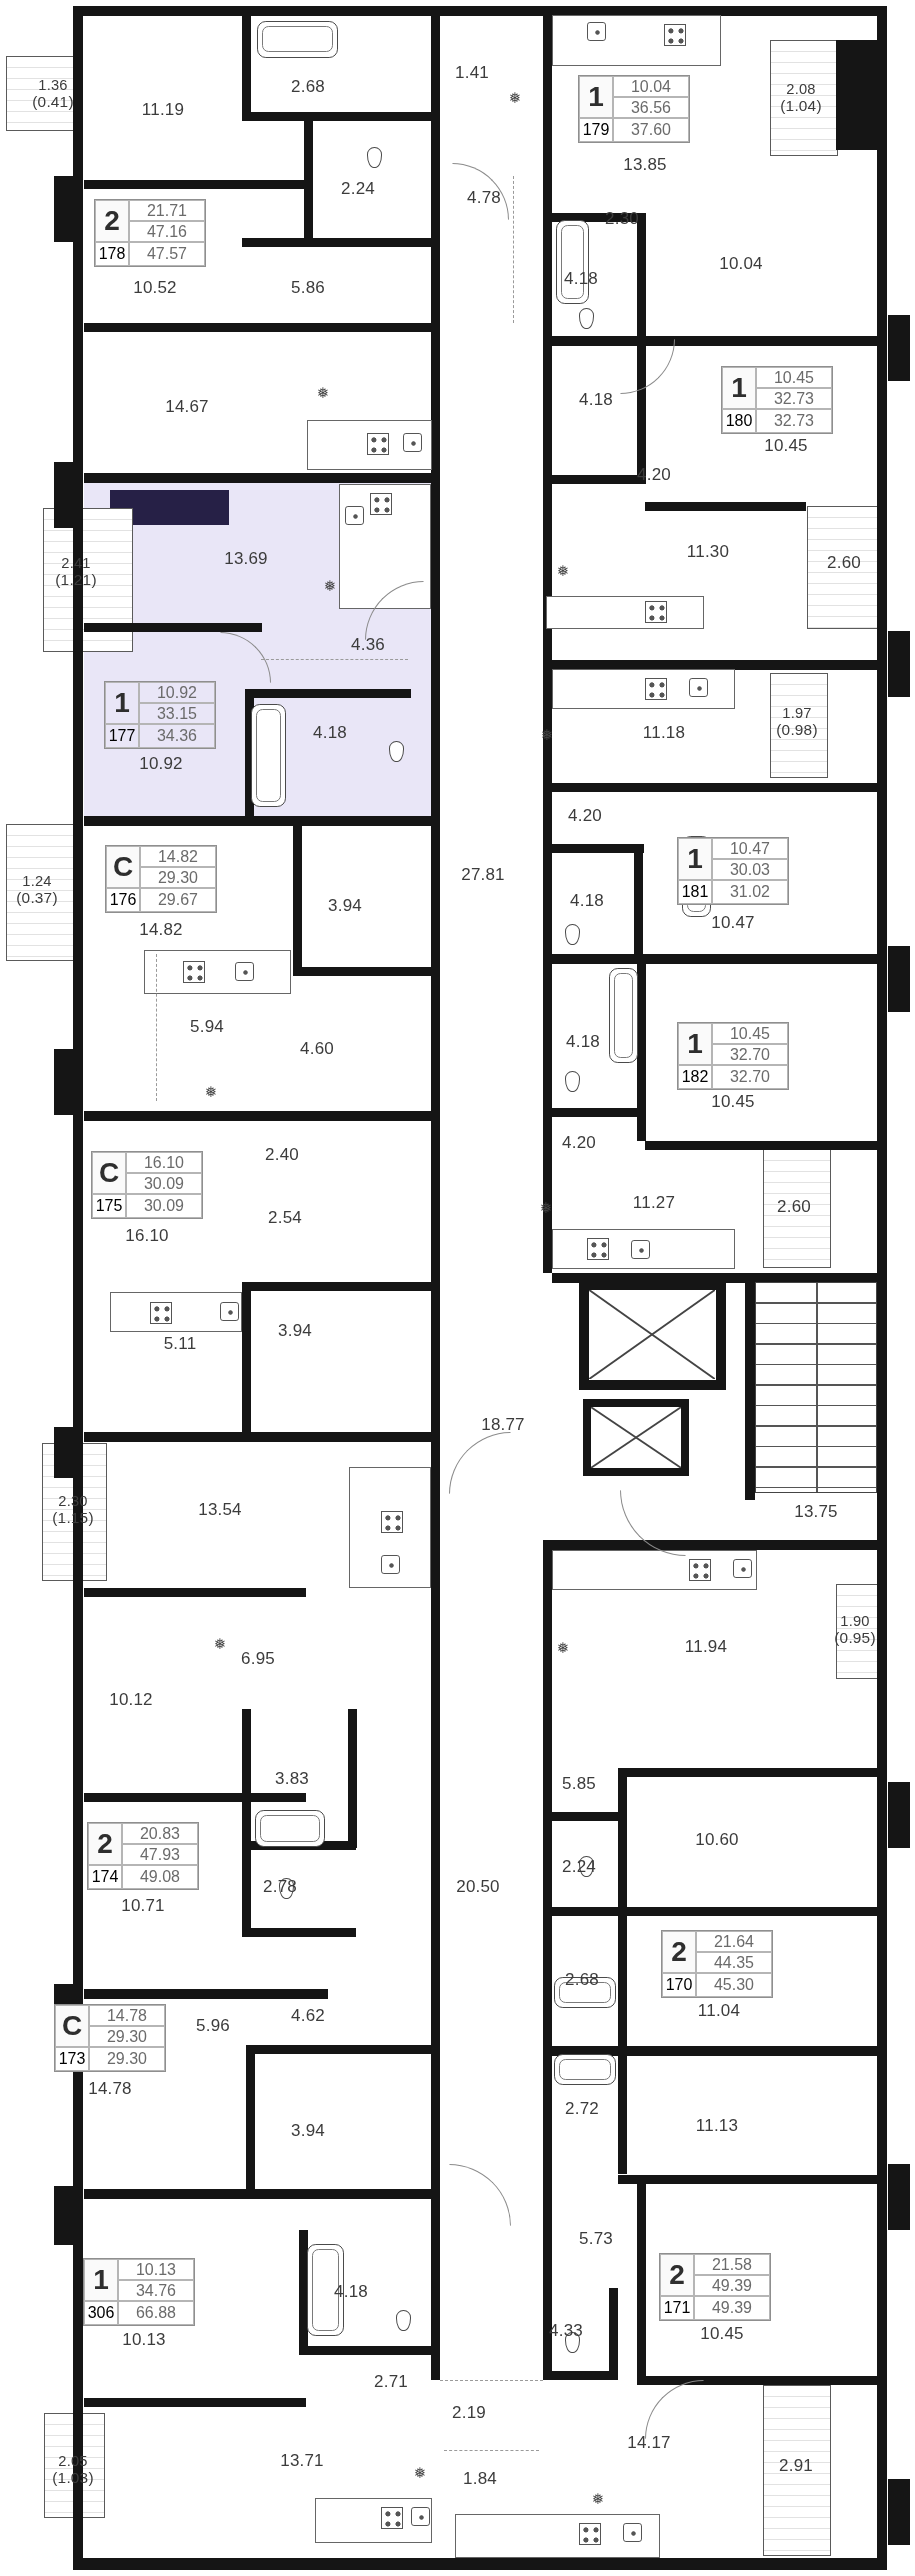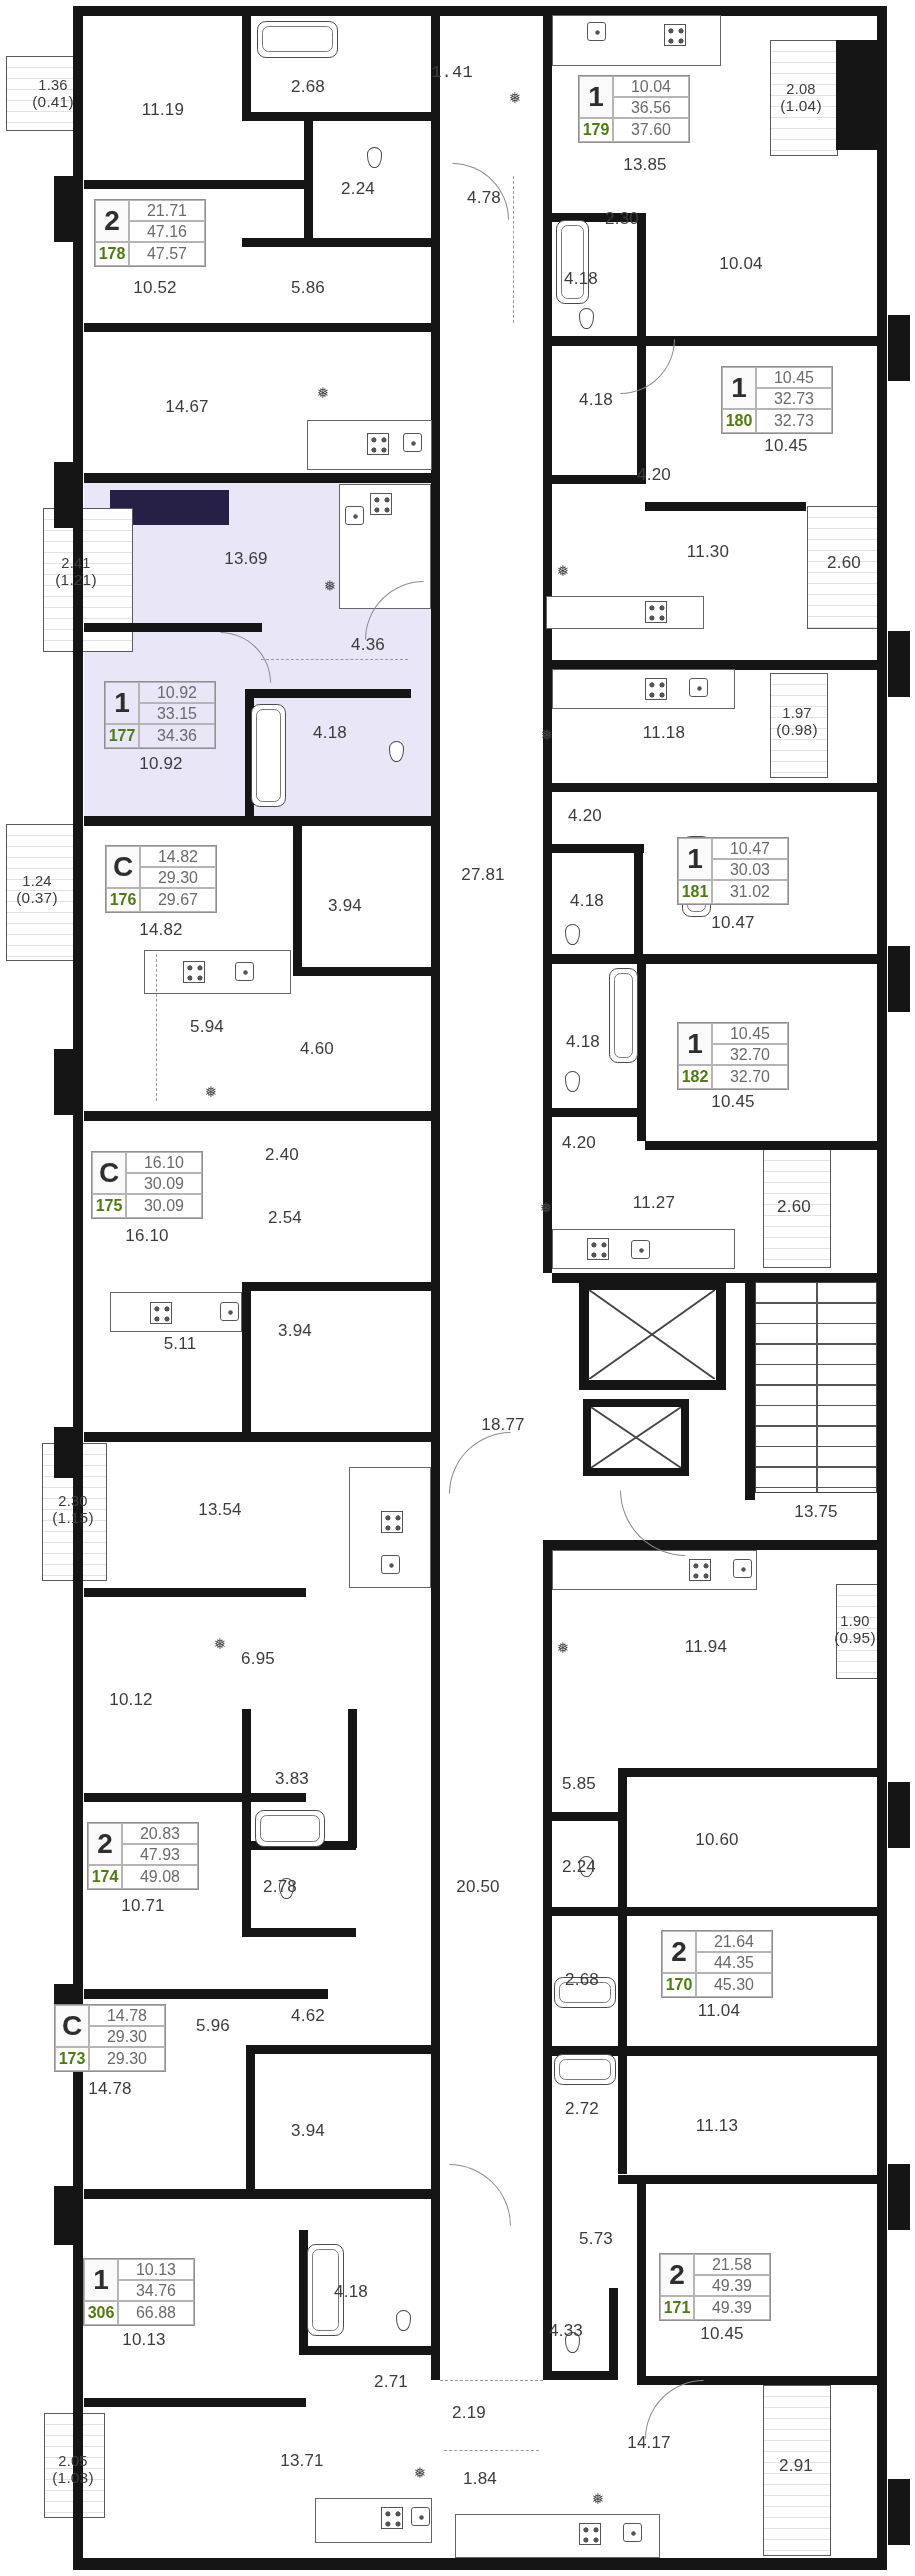--- a/index.html
+++ b/index.html
@@ -15,21 +15,21 @@
   .label{position:absolute;transform:translate(-50%,-50%);color:#3c3c3c;
          font-size:17px;letter-spacing:0.2px;white-space:nowrap;text-align:center;line-height:1.12;}
   .label .sub{font-size:15.4px;}
   .blabel{font-size:14.7px;}
   .apt{position:absolute;transform:translate(-50%,-50%);background:#fff;
        border:0.7px solid #8f8f8f;display:grid;grid-template-columns:34px 76px;
        grid-template-rows:21px 21px 24px;}
   .apt .cell{border:0.7px solid #b5b5b5;display:flex;align-items:center;justify-content:center;
        box-sizing:border-box;color:#6b6b6b;font-size:16px;background:#fff;}
   .apt .type{grid-row:1/3;font-size:28px;font-weight:bold;color:#2e2e2e;background:#fafafa;}
-  .apt .unit{font-weight:bold;color:#4d7c0f;}
+  .apt .unit{font-weight:normal;color:#000000;}
   .apt.hl-box .cell{background:var(--hl,#e9e6f7);}
   .counter{position:absolute;border:1.1px solid #666;background:#fff;box-sizing:border-box;}
   .tub{position:absolute;border:1.5px solid #4a4a4a;border-radius:8.8px;background:#fff;box-sizing:border-box;}
   .tub:after{content:"";position:absolute;inset:4.4px;border:1.1px solid #7a7a7a;border-radius:6.6px;}
   .wc{position:absolute;width:14.7px;height:20.5px;border:1.5px solid #4a4a4a;background:#fff;
       border-radius:50% 50% 46% 46% / 36% 36% 62% 62%;box-sizing:border-box;}
   .stove{position:absolute;width:22px;height:22px;border:1.1px solid #555;background:
      radial-gradient(circle 2.9px at 5.9px 5.9px,#555 2.2px,transparent 2.9px),
      radial-gradient(circle 2.9px at 16px 5.9px,#555 2.2px,transparent 2.9px),
      radial-gradient(circle 2.9px at 5.9px 16px,#555 2.2px,transparent 2.9px),
@@ -266,21 +266,21 @@
       </div>
     </div>
   <div id="label-layer">
       <div class="label" style="left: 163px; top: 110px;">11.19</div>
       <div class="label" style="left: 308px; top: 87px;">2.68</div>
       <div class="label" style="left: 358px; top: 189px;">2.24</div>
       <div class="label" style="left: 308px; top: 288px;">5.86</div>
       <div class="label" style="left: 155px; top: 288px;">10.52</div>
       <div class="label" style="left: 187px; top: 407px;">14.67</div>
       <div class="label blabel" style="left: 53px; top: 94px;">1.36<div class="sub">(0.41)</div></div>
-      <div class="label" style="left: 452px; top: 73px; font-family: Liberation Mono, monospace;">1.41</div>
+      <div class="label" style="left: 472px; top: 73px;">1.41</div>
       <div class="label" style="left: 484px; top: 198px;">4.78</div>
       <div class="label" style="left: 645px; top: 165px;">13.85</div>
       <div class="label" style="left: 622px; top: 219px;">2.30</div>
       <div class="label" style="left: 581px; top: 279px;">4.18</div>
       <div class="label" style="left: 741px; top: 264px;">10.04</div>
       <div class="label blabel" style="left: 801px; top: 98px;">2.08<div class="sub">(1.04)</div></div>
       <div class="label" style="left: 246px; top: 559px;">13.69</div>
       <div class="label blabel" style="left: 76px; top: 572px;">2.41<div class="sub">(1.21)</div></div>
       <div class="label" style="left: 368px; top: 645px;">4.36</div>
       <div class="label" style="left: 330px; top: 733px;">4.18</div>

